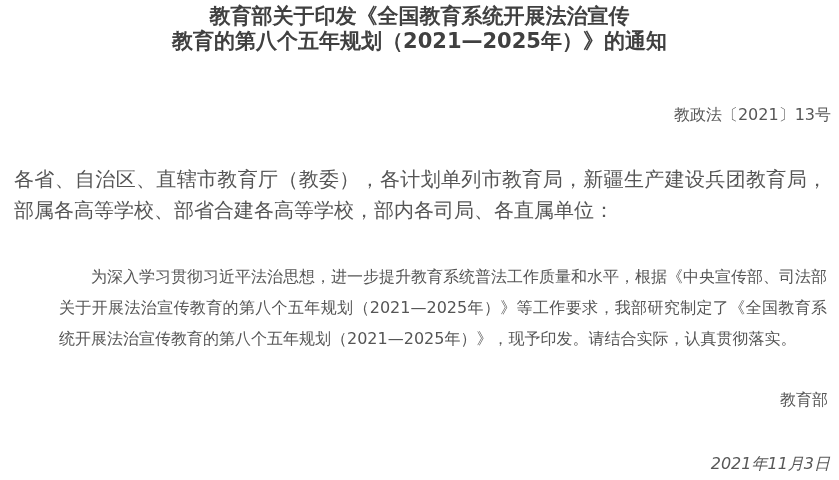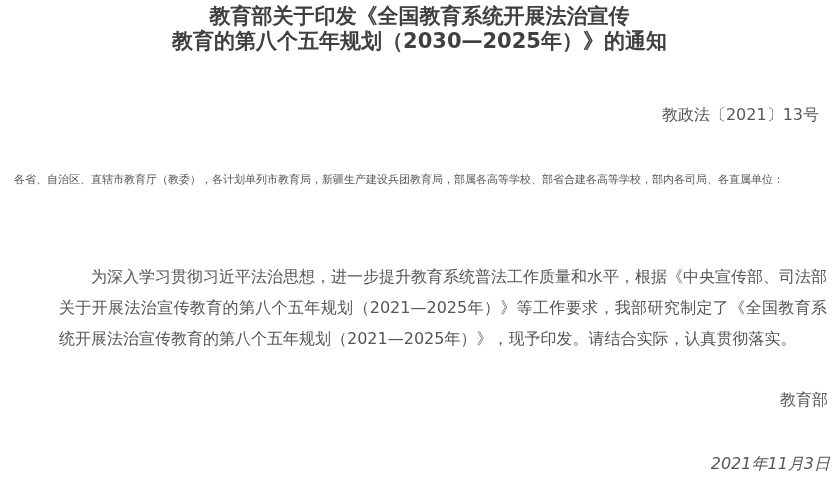--- a/index.html
+++ b/index.html
@@ -22,32 +22,32 @@
     text-align: center;
     font-size: 21px;
     font-weight: bold;
     color: #404040;
     line-height: 25px;
   }
   .doc-title .title-line { display: block; }
   .doc-number {
     position: absolute;
     top: 104px;
-    right: 20px;
+    right: 8px;
     font-size: 16px;
     color: #575757;
     line-height: 22px;
     text-align: right;
   }
   .recipients {
     position: absolute;
     top: 164px;
     left: 14px;
     right: 12px;
-    font-size: 11px;
+    font-size: 20px;
     color: #555555;
     line-height: 31px;
     text-align: justify;
   }
   .body-paragraph {
     position: absolute;
     top: 261px;
     left: 14px;
     right: 12px;
     font-size: 16px;
@@ -77,21 +77,21 @@
     font-style: italic;
   }
 </style>
 </head>
 <body>
 
 <div class="page">
 
   <h1 class="doc-title">
     <span class="title-line">教育部关于印发《全国教育系统开展法治宣传</span>
-    <span class="title-line">教育的第八个五年规划（2030—2025年）》的通知</span>
+    <span class="title-line">教育的第八个五年规划（2021—2025年）》的通知</span>
   </h1>
 
   <div class="doc-number">教政法〔2021〕13号</div>
 
   <p class="recipients">各省、自治区、直辖市教育厅（教委），各计划单列市教育局，新疆生产建设兵团教育局，部属各高等学校、部省合建各高等学校，部内各司局、各直属单位：</p>
 
   <p class="body-paragraph">为深入学习贯彻习近平法治思想，进一步提升教育系统普法工作质量和水平，根据《中央宣传部、司法部关于开展法治宣传教育的第八个五年规划（2021—2025年）》等工作要求，我部研究制定了《全国教育系统开展法治宣传教育的第八个五年规划（2021—2025年）》，现予印发。请结合实际，认真贯彻落实。</p>
 
   <div class="signature">教育部</div>
 

